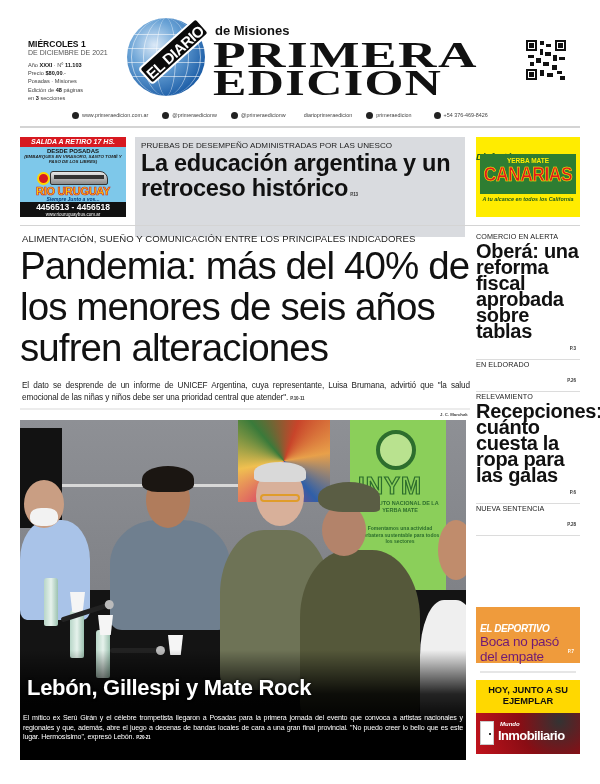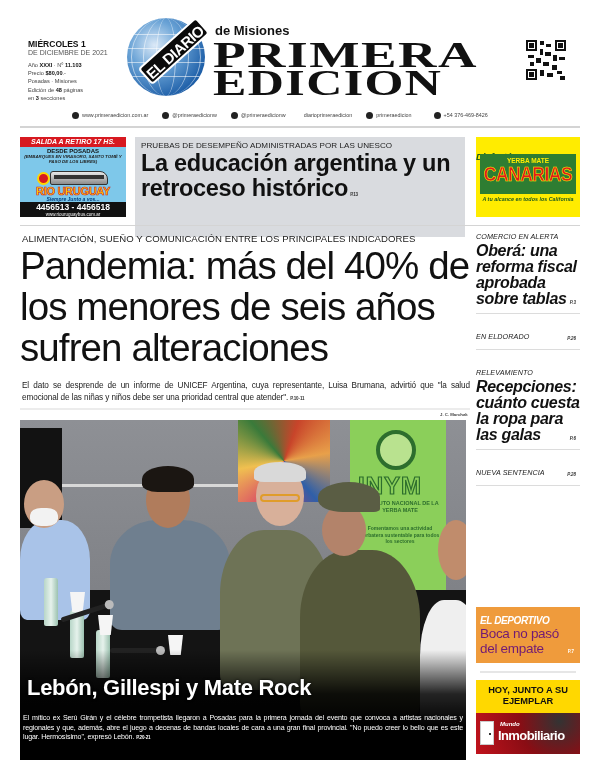--- a/index.html
+++ b/index.html
@@ -107,27 +107,27 @@
   .photo .mic { position: absolute; height: 5px; background: #222; border-radius: 3px; }
   .photo .mic::after { content: ""; position: absolute; right: -5px; top: -2px; width: 9px; height: 9px; border-radius: 50%; background: #bbb; }
 
   .photo .shade { position: absolute; left: 0; top: 230px; width: 100%; height: 110px; background: linear-gradient(rgba(0,0,0,0), rgba(0,0,0,0.85) 40%, #000 70%); }
   .photo .title { position: absolute; left: 7px; top: 255px; font-weight: bold; font-size: 22px; color: #fff; letter-spacing: -0.3px; text-shadow: 0 0 3px #000; white-space: nowrap; }
   .photo .cap-text { position: absolute; left: 3px; top: 294px; width: 440px; font-size: 7.1px; line-height: 9.6px; color: #fff; text-align: justify; letter-spacing: -0.15px; }
   .photo .cap-text .page { color: #fff; }
 
   
   .sidecol { position: absolute; left: 476px; top: 232px; width: 104px; }
-  .side-item { position: relative; border-bottom: 1px solid #dcdcdc; padding-bottom: 6px; margin-bottom: 18px; font-style: italic; }
+  .side-item { position: relative; border-bottom: 1px solid #dcdcdc; padding-bottom: 20px; margin-bottom: 0; }
   .side-item .kick { font-size: 7.2px; color: #222; letter-spacing: 0.1px; margin-bottom: 2px; }
-  .side-item .hd { font-size: 16px; line-height: 16px; color: #111; letter-spacing: -0.3px; }
+  .side-item .hd { font-size: 20px; line-height: 16px; color: #111; letter-spacing: -0.3px; }
   .side-item .hd.bold { font-weight: bold; }
   .side-item .pg { position: absolute; right: 4px; bottom: 8px; font-size: 4.5px; font-weight: bold; color: #333; }
 
-  .deportivo { position: absolute; left: 476px; top: 607px; width: 104px; height: 56px; background: #ef9b3c; padding: 8px 4px; }
+  .deportivo { position: absolute; left: 476px; top: 607px; width: 104px; height: 56px; background: #ef9b3c; padding: 16px 4px; }
   .deportivo .kick { font-weight: bold; font-style: italic; font-size: 10px; color: #fff; letter-spacing: -0.4px; }
   .deportivo .hd { font-size: 13.5px; line-height: 15px; color: #701a75; letter-spacing: -0.3px; }
   .deportivo .pg { position: absolute; right: 6px; bottom: 9px; font-size: 4.5px; font-weight: bold; color: #fff; }
   .rule-dep { position: absolute; left: 480px; top: 671px; width: 96px; height: 2px; background: #e6e6e6; }
 
   .ad-mundo { position: absolute; left: 476px; top: 680px; width: 104px; height: 74px; overflow: hidden; }
   .ad-mundo .yellow { height: 33px; background: #ffd800; text-align: center; font-weight: bold; font-size: 9.3px; line-height: 11px; padding-top: 5px; color: #111; }
   .ad-mundo .redpart { position: relative; height: 41px; background: radial-gradient(circle at 80% 20%, #333 0%, #8a0d14 45%, #c1121c 100%); }
   .ad-mundo .door { position: absolute; left: 4px; top: 8px; width: 14px; height: 24px; background: #fff; border: 1px solid #ccc; }
   .ad-mundo .door::after { content: ""; position: absolute; right: 2px; top: 11px; width: 2px; height: 2px; background: #333; }

